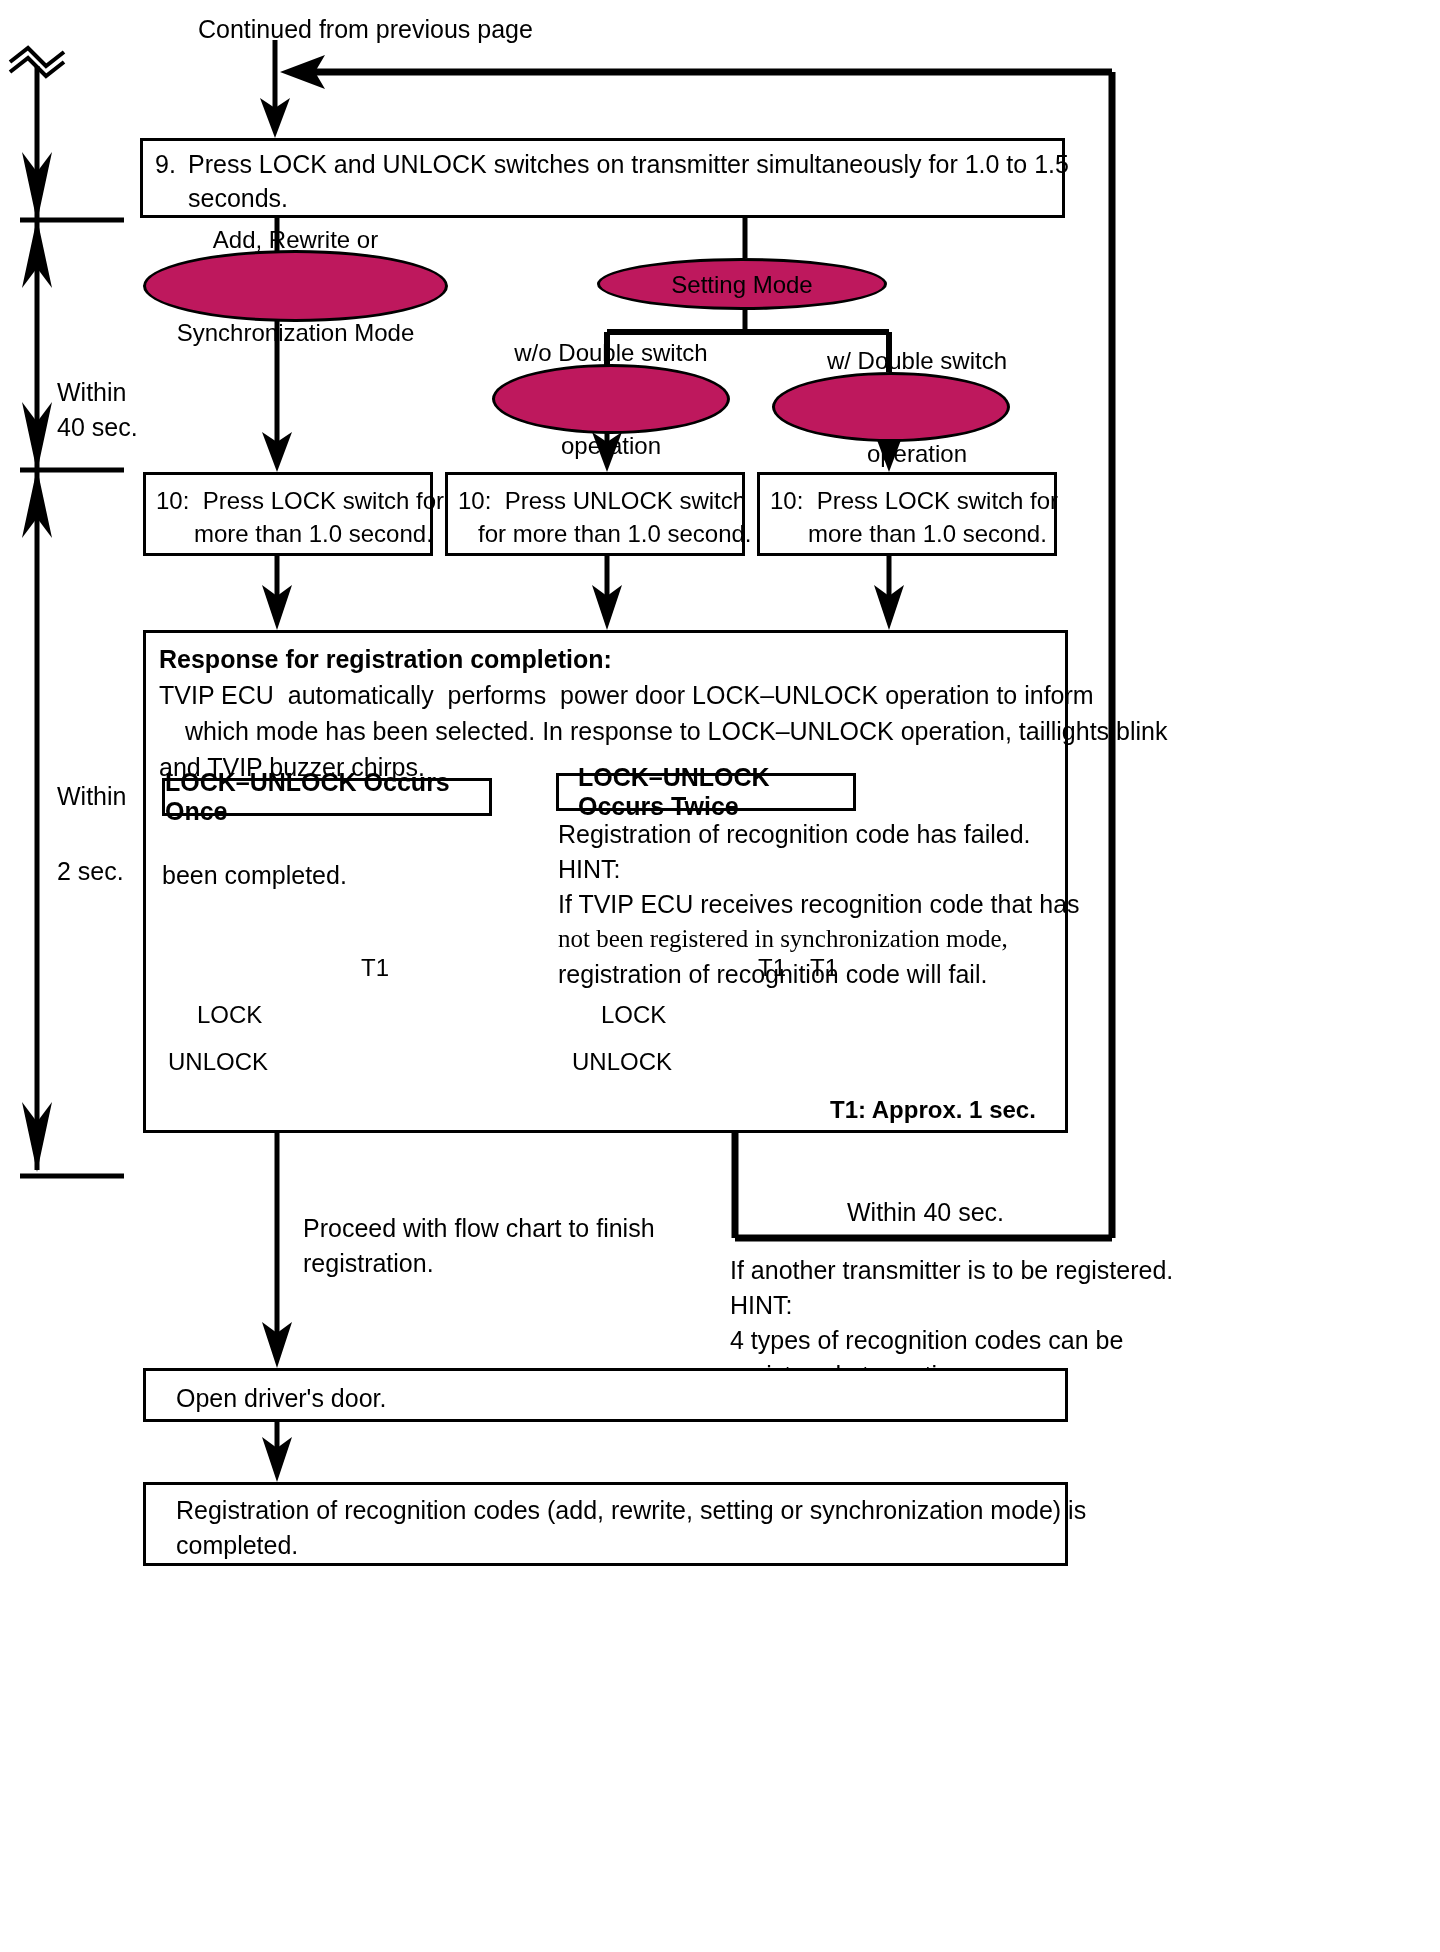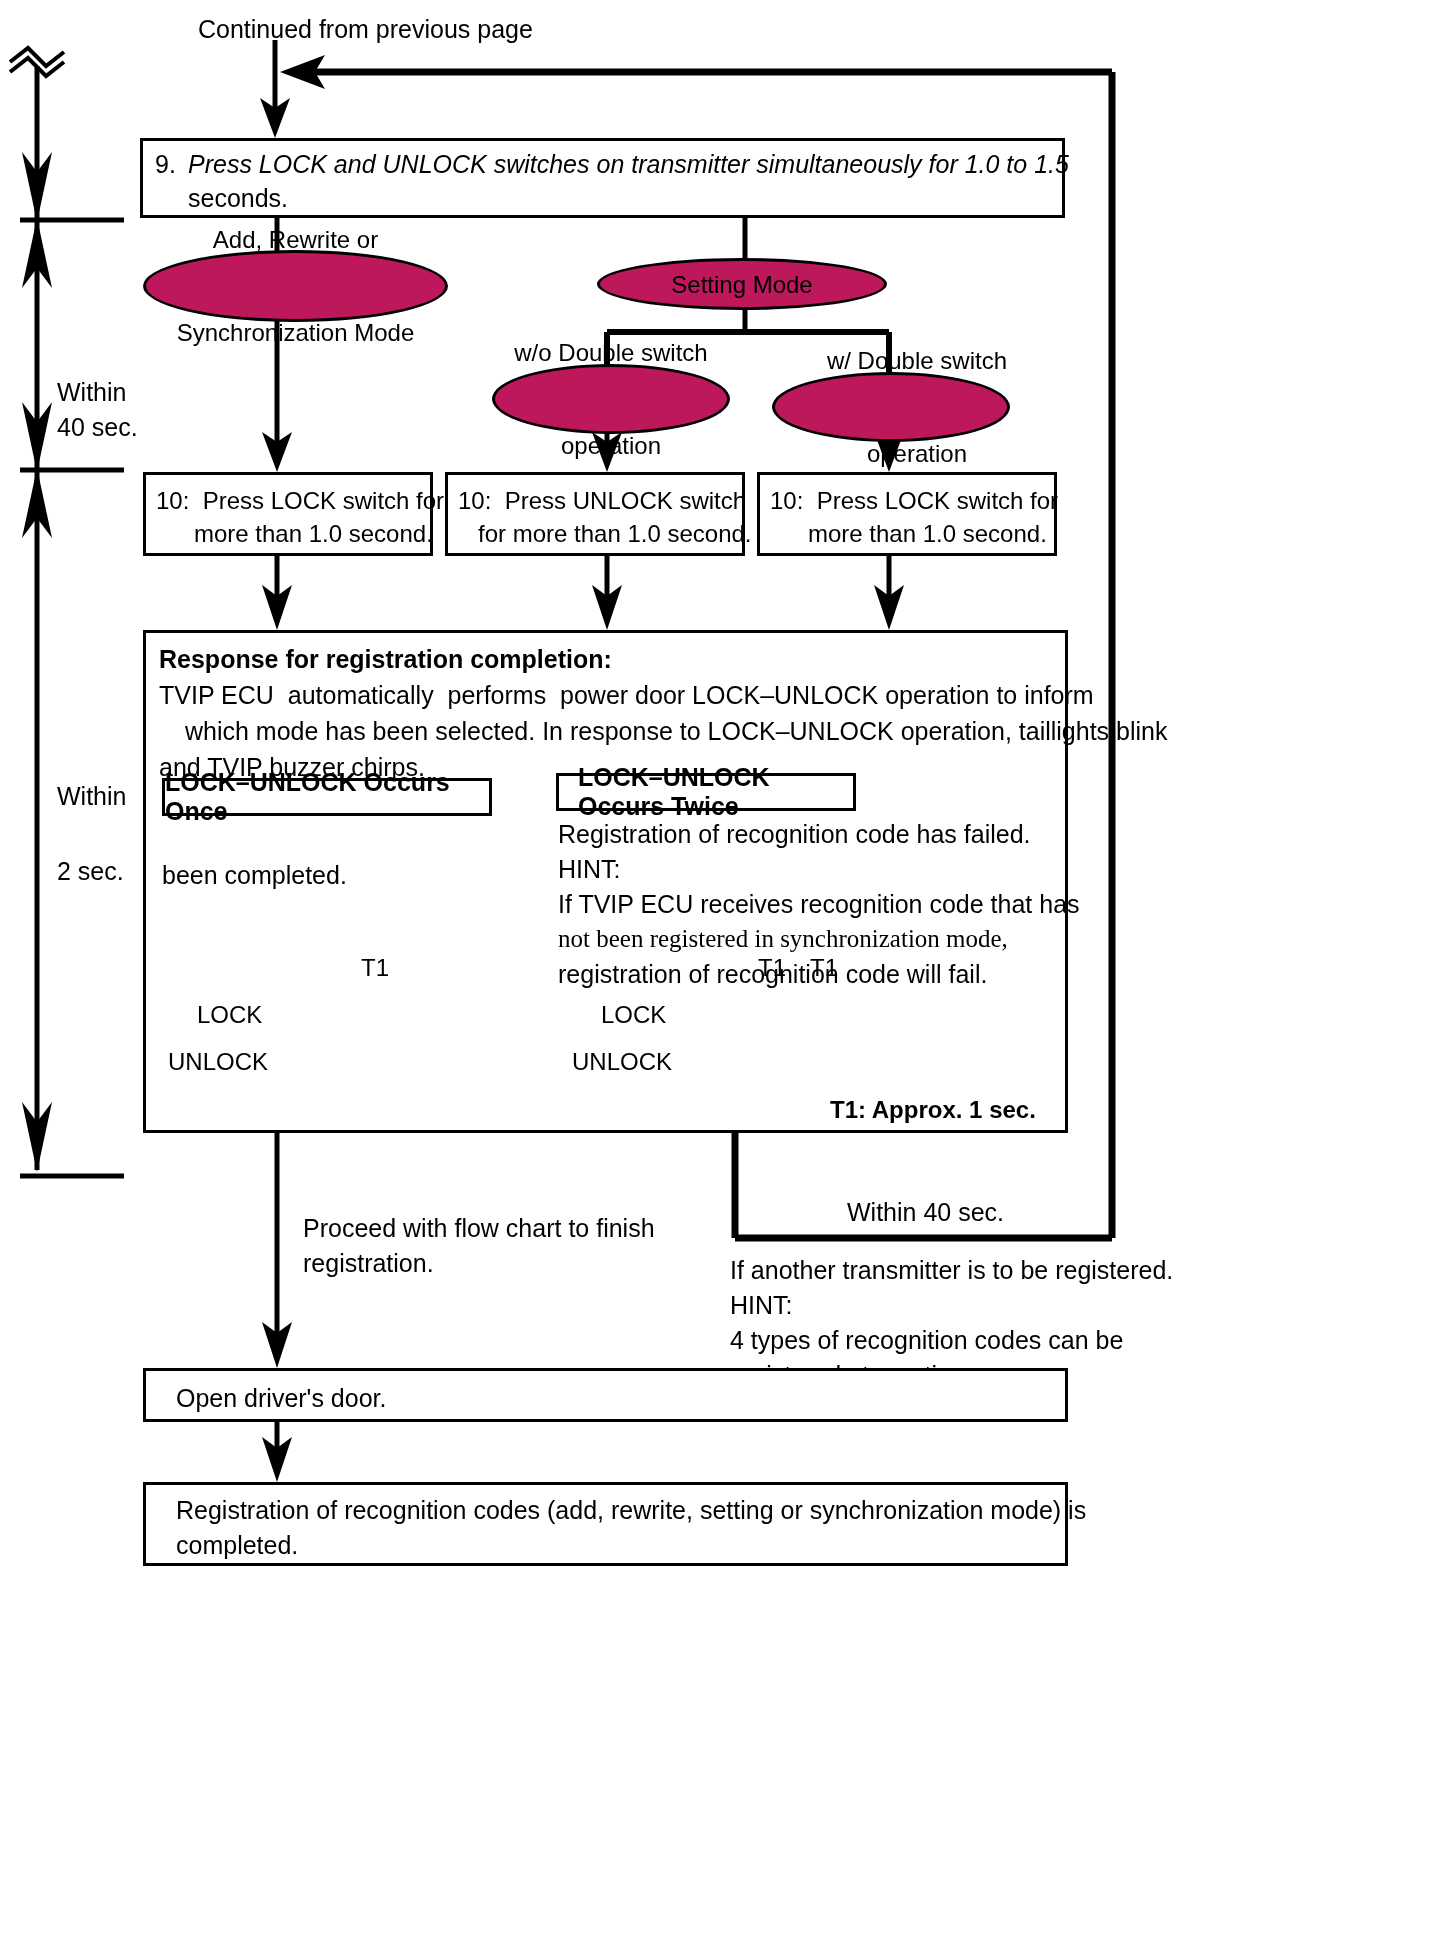--- a/index.html
+++ b/index.html
@@ -124,21 +124,21 @@
   </svg>
 
   <div class="txt abs" style="left:57px;top:373px;">Within</div>
   <div class="txt abs" style="left:57px;top:408px;">40 sec.</div>
 
   <div class="txt abs" style="left:57px;top:777px;">Within</div>
   <div class="txt abs" style="left:57px;top:852px;">2 sec.</div>
 
   <div class="box" style="left:140px;top:138px;width:925px;height:80px;"></div>
   <div class="boxtxt" style="left:155px;top:144px;">9.</div>
-  <div class="boxtxt" style="left:188px;top:144px;font-style:italic;">Press LOCK and UNLOCK switches on transmitter simultaneously for 1.0 to 1.5</div>
+  <div class="boxtxt" style="left:188px;top:144px;">Press LOCK and UNLOCK switches on transmitter simultaneously for 1.0 to 1.5</div>
   <div class="boxtxt" style="left:188px;top:178px;">seconds.</div>
 
   <div class="ellipse" style="left:143px;top:250px;width:305px;height:72px;">
     <span>
       <span>Add, Rewrite or</span>
       <span>Synchronization Mode</span>
     </span>
   </div>
 
   <div class="ellipse" style="left:597px;top:258px;width:290px;height:52px;">

